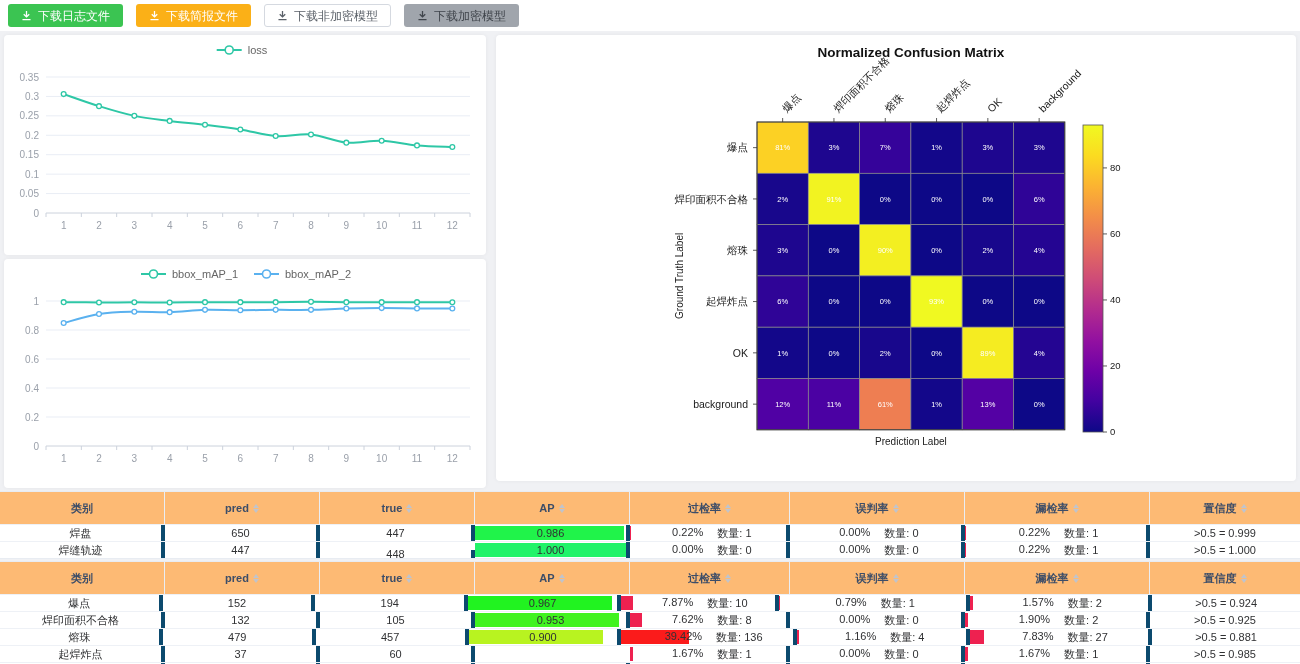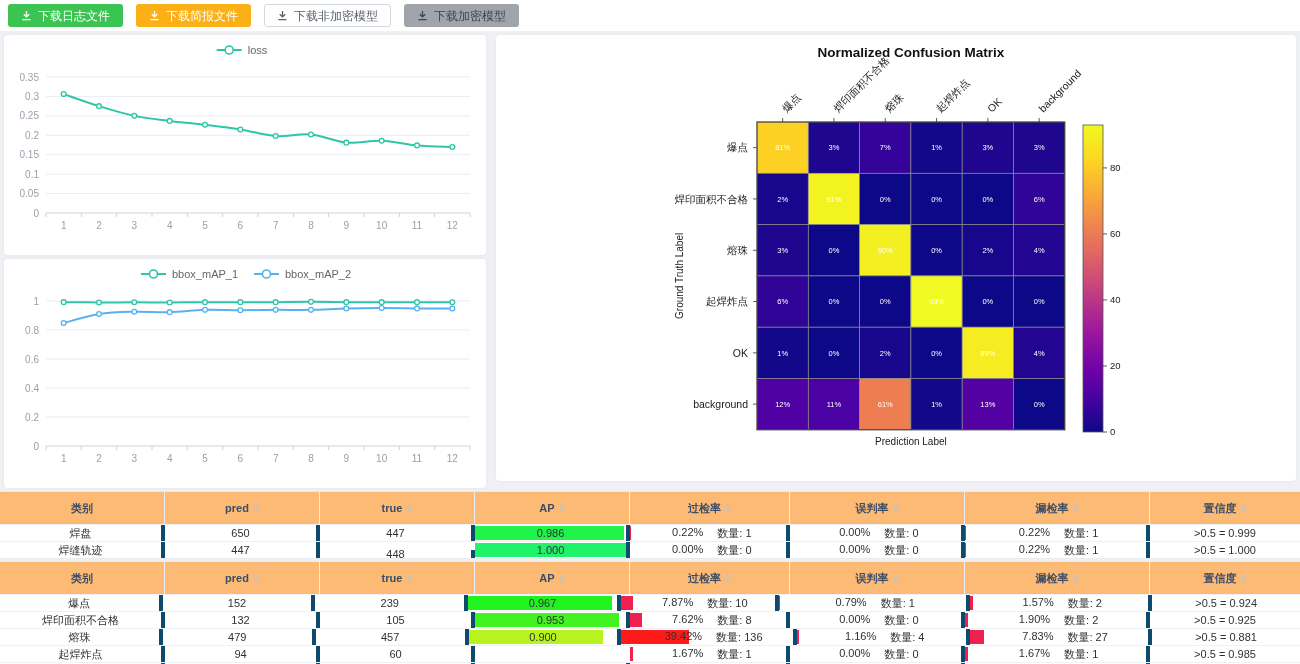--- a/index.html
+++ b/index.html
@@ -533,21 +533,21 @@
         </div>
       </div>
       <div class="trow tbody-row">
         <div class="cell" style="width: 165px;">
           <span>爆点</span>
         </div>
         <div class="cell" style="width: 155px;">
           <span>152</span>
         </div>
         <div class="cell" style="width: 155px;">
-          <span>239</span>
+          <span>194</span>
         </div>
         <div class="cell" style="width: 155px; justify-content: center;">
           <div class="bar" style="width: 96.7%; background: rgb(33, 243, 32);"></div>
           <span>0.967</span>
         </div>
         <div class="cell" style="width: 160px;">
           <div class="bar" style="width: 7.87%; background: rgb(238, 33, 80);"></div>
           <div class="rate-wrap">
             <span class="pct">7.87%</span>
             <span class="qty">数量: 10</span>
@@ -646,21 +646,21 @@
         </div>
         <div class="cell" style="width: 150px;">
           <span>&gt;0.5 = 0.881</span>
         </div>
       </div>
       <div class="trow tbody-row">
         <div class="cell" style="width: 165px;">
           <span>起焊炸点</span>
         </div>
         <div class="cell" style="width: 155px;">
-          <span>94</span>
+          <span>37</span>
         </div>
         <div class="cell" style="width: 155px;">
           <span>60</span>
         </div>
         <div class="cell" style="width: 155px; margin-top: 28px;">
           <div class="bar" style="width: 99.8%; background: rgb(32, 243, 101);"></div>
           <span>0.998</span>
         </div>
         <div class="cell" style="width: 160px;">
           <div class="bar" style="width: 1.67%; background: rgb(238, 33, 80);"></div>

